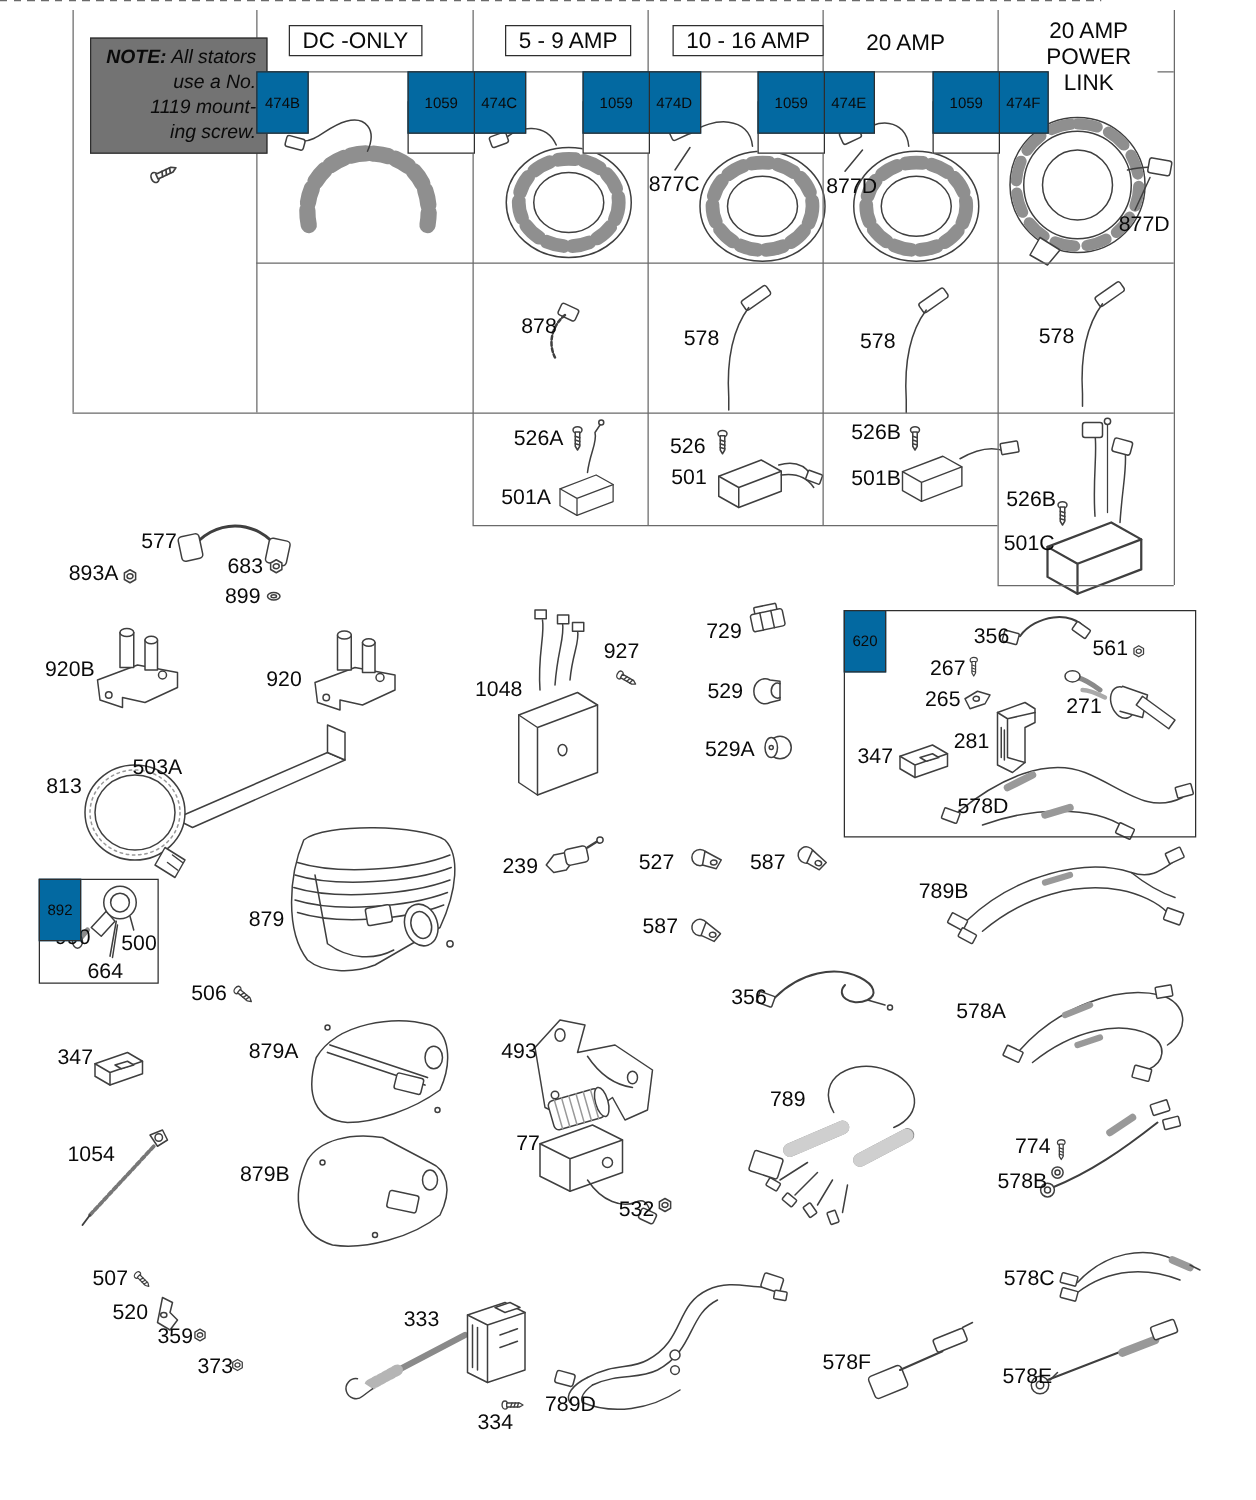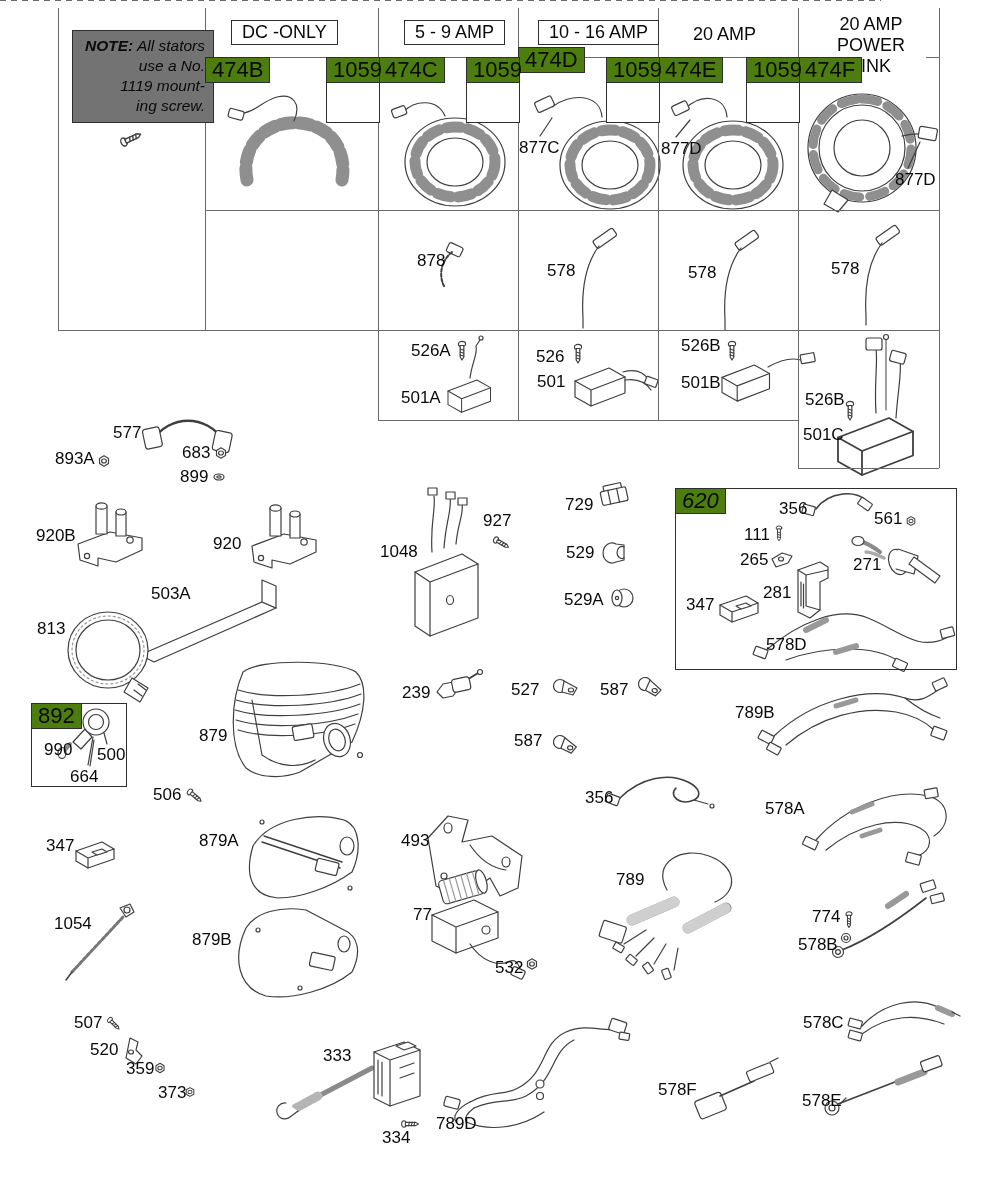--- a/index.html
+++ b/index.html
@@ -3,22 +3,22 @@
 <meta charset="utf-8">
 <style>
   html,body{margin:0;padding:0;background:#fff;}
   .canvas{position:relative;width:1005px;height:1200px;background:#fff;
     font-family:"Liberation Sans",sans-serif;color:#0a0a0a;overflow:hidden;}
   .art-layer{position:absolute;left:0;top:0;z-index:1;}
   .line{position:absolute;background:#6a6a6a;z-index:2;}
   .vline{width:1px;} .hline{height:1px;}
   .hline.dashed{background:repeating-linear-gradient(90deg,#6a6a6a 0 6px,transparent 6px 11px);}
   .lbl{position:absolute;font-size:17px;line-height:1.1;white-space:nowrap;z-index:3;}
-  .tag{position:absolute;border:1.5px solid #2e2e2e;background:#4d7c0f;font-size:22px;
-    line-height:24px;padding:0 6px;z-index:4;}
+  .tag{position:absolute;border:1.5px solid #2e2e2e;background:#0369a1;font-size:12px;
+    line-height:24px;padding:12px 6px;z-index:4;}
   .tag.center{text-align:center;}
   .hdr{position:absolute;font-size:18px;text-align:center;background:#fff;z-index:4;}
   .hdr.boxed{border:1.5px solid #2e2e2e;padding:1px 10px;}
   .glyphbox{position:absolute;border:1.5px solid #2e2e2e;background:#fff;z-index:3;}
   .groupbox{position:absolute;border:1.5px solid #2e2e2e;background:transparent;z-index:2;}
   .notebox{position:absolute;left:72px;top:30px;width:126px;border:1.5px solid #2e2e2e;
     padding:5px 8px 5px 6px;font-size:15.5px;font-style:italic;text-align:right;
     line-height:1.3;background:#737373;z-index:4;}
   .notebox b{font-style:italic;}
 </style>
@@ -451,35 +451,35 @@
   <div class="hdr boxed" style="left:404px;top:20px;">5 - 9 AMP</div>
   <div class="hdr boxed" style="left:538px;top:20px;">10 - 16 AMP</div>
   <div class="hdr" style="left:693px;top:24px;">20 AMP</div>
   <div class="hdr" style="left:816px;top:14px;width:110px;">
     <span>20 AMP</span><br>
     <span>POWER LINK</span>
   </div>
 
   <div class="tag" style="left:205px;top:57px;">474B</div>
   <div class="tag" style="left:378px;top:57px;">474C</div>
-  <div class="tag" style="left:518px;top:47px;">474D</div>
+  <div class="tag" style="left:518px;top:57px;">474D</div>
   <div class="tag" style="left:658px;top:57px;">474E</div>
   <div class="tag" style="left:798px;top:57px;">474F</div>
 
   <div class="tag center" style="left:326px;top:57px;width:40px;">1059</div>
   <div class="glyphbox" style="left:326px;top:81px;width:52px;height:40px;"></div>
   <div class="tag center" style="left:466px;top:57px;width:40px;">1059</div>
   <div class="glyphbox" style="left:466px;top:81px;width:52px;height:40px;"></div>
   <div class="tag center" style="left:606px;top:57px;width:40px;">1059</div>
   <div class="glyphbox" style="left:606px;top:81px;width:52px;height:40px;"></div>
   <div class="tag center" style="left:746px;top:57px;width:40px;">1059</div>
   <div class="glyphbox" style="left:746px;top:81px;width:52px;height:40px;"></div>
 
   <div class="groupbox" style="left:675px;top:488px;width:280px;height:180px;"></div>
-  <div class="tag" style="left:675px;top:488px;font-style:italic;">620</div>
+  <div class="tag" style="left:675px;top:488px;">620</div>
   <div class="groupbox" style="left:31px;top:703px;width:94px;height:82px;"></div>
   <div class="tag" style="left:31px;top:703px;">892</div>
 
   <span class="lbl" style="left:519px;top:139px;">877C</span>
   <span class="lbl" style="left:661px;top:140px;">877D</span>
   <span class="lbl" style="left:895px;top:171px;">877D</span>
   <span class="lbl" style="left:405px;top:252px;margin-left:12px;">878</span>
   <span class="lbl" style="left:547px;top:262px;">578</span>
   <span class="lbl" style="left:688px;top:264px;">578</span>
   <span class="lbl" style="left:831px;top:260px;">578</span>
@@ -491,30 +491,30 @@
   <span class="lbl" style="left:681px;top:374px;">501B</span>
   <span class="lbl" style="left:805px;top:391px;">526B</span>
   <span class="lbl" style="left:803px;top:426px;">501C</span>
 
   <span class="lbl" style="left:113px;top:424px;">577</span>
   <span class="lbl" style="left:55px;top:450px;">893A</span>
   <span class="lbl" style="left:182px;top:444px;">683</span>
   <span class="lbl" style="left:180px;top:468px;">899</span>
   <span class="lbl" style="left:36px;top:527px;">920B</span>
   <span class="lbl" style="left:213px;top:535px;">920</span>
-  <span class="lbl" style="left:106px;top:585px;margin-left:45px;">503A</span>
+  <span class="lbl" style="left:106px;top:605px;">503A</span>
   <span class="lbl" style="left:37px;top:620px;">813</span>
   <span class="lbl" style="left:380px;top:543px;">1048</span>
   <span class="lbl" style="left:483px;top:512px;">927</span>
   <span class="lbl" style="left:565px;top:496px;">729</span>
   <span class="lbl" style="left:566px;top:544px;">529</span>
   <span class="lbl" style="left:564px;top:591px;">529A</span>
   <span class="lbl" style="left:779px;top:500px;">356</span>
   <span class="lbl" style="left:874px;top:510px;">561</span>
-  <span class="lbl" style="left:744px;top:526px;">111</span>
+  <span class="lbl" style="left:744px;top:526px;">267</span>
   <span class="lbl" style="left:740px;top:551px;">265</span>
   <span class="lbl" style="left:853px;top:556px;">271</span>
   <span class="lbl" style="left:686px;top:596px;">347</span>
   <span class="lbl" style="left:763px;top:584px;">281</span>
   <span class="lbl" style="left:766px;top:636px;">578D</span>
   <span class="lbl" style="left:44px;top:741px;">990</span>
   <span class="lbl" style="left:97px;top:746px;">500</span>
   <span class="lbl" style="left:70px;top:768px;">664</span>
   <span class="lbl" style="left:199px;top:727px;">879</span>
   <span class="lbl" style="left:402px;top:684px;">239</span>

